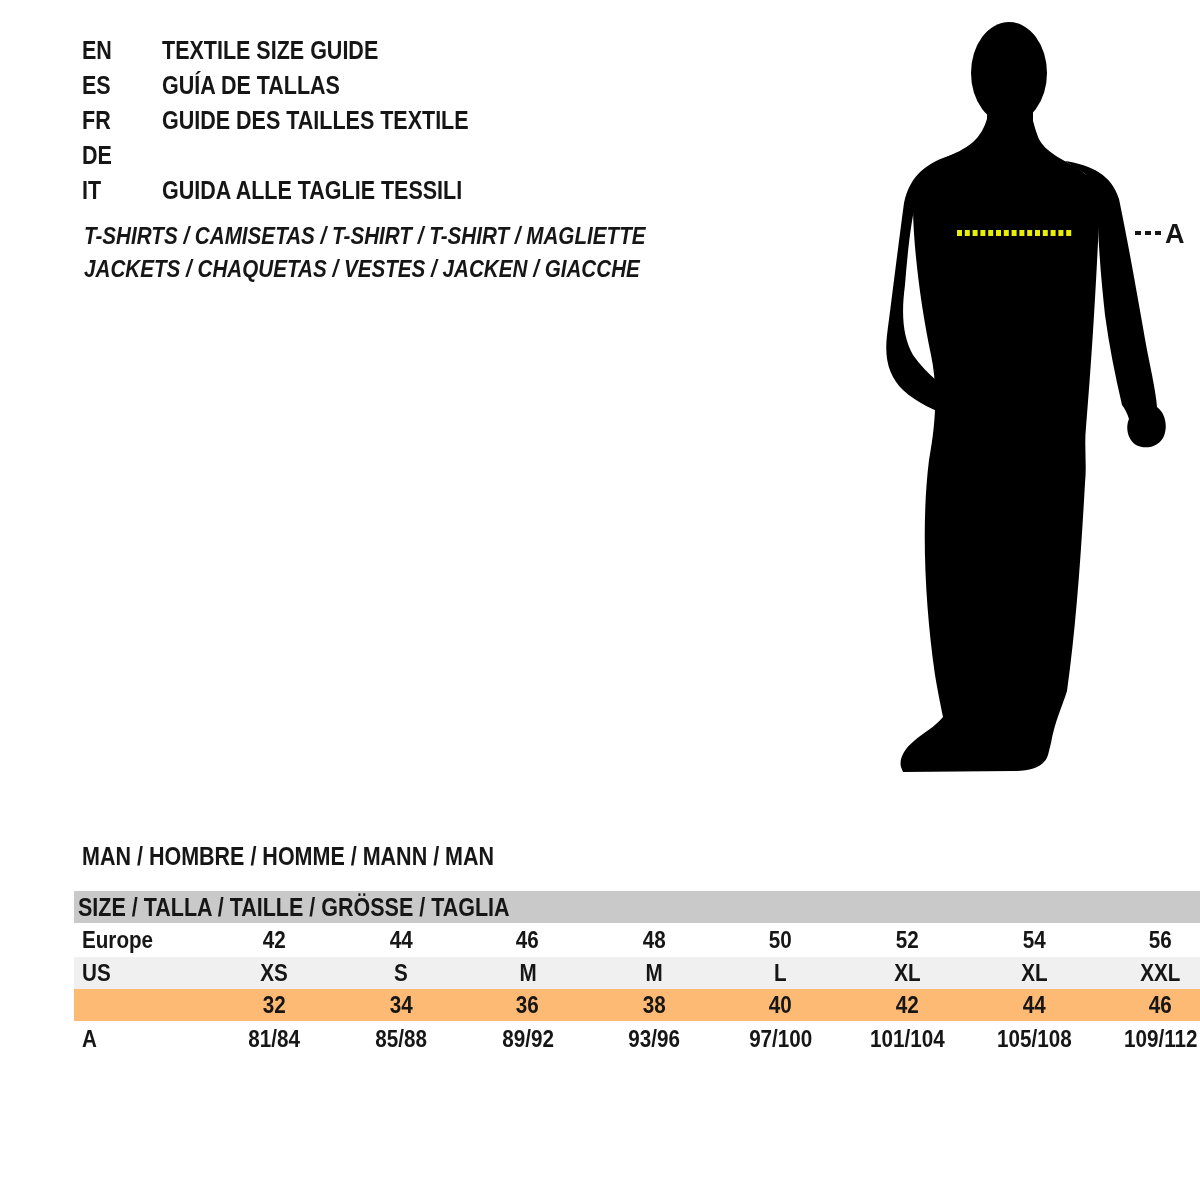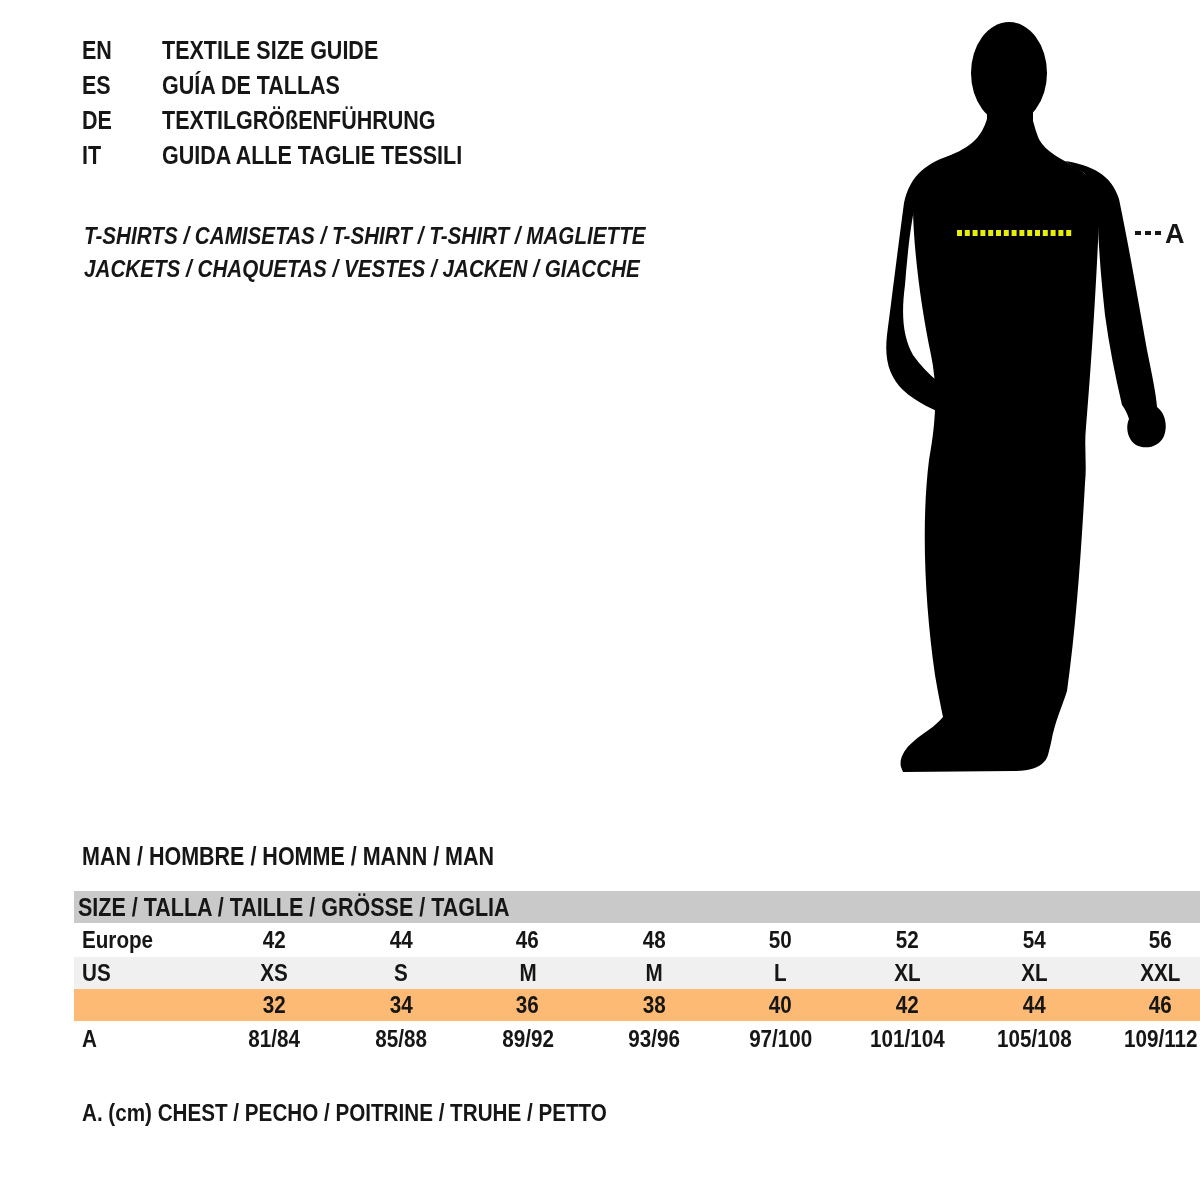--- a/index.html
+++ b/index.html
@@ -55,22 +55,25 @@
   <div class="lang-list">
     <div class="lang-row">
       <span class="code"><span class="cx">EN</span></span>
       <span class="label"><span class="cx">TEXTILE SIZE GUIDE</span></span>
     </div>
     <div class="lang-row">
       <span class="code"><span class="cx">ES</span></span>
       <span class="label"><span class="cx">GUÍA DE TALLAS</span></span>
     </div>
     <div class="lang-row">
+      <span class="code"><span class="cx">FR</span></span>
+      <span class="label"><span class="cx">GUIDE DES TAILLES TEXTILE</span></span>
+    </div>
+    <div class="lang-row">
       <span class="code"><span class="cx">DE</span></span>
-      <span class="label"><span class="cx">TEXTILGRÖßENFÜHRUNG</span></span>
     </div>
     <div class="lang-row">
       <span class="code"><span class="cx">IT</span></span>
       <span class="label"><span class="cx">GUIDA ALLE TAGLIE TESSILI</span></span>
     </div>
   </div>
 
   <div class="category">
     <div><span class="cx">T-SHIRTS / CAMISETAS / T-SHIRT / T-SHIRT / MAGLIETTE</span></div>
     <div><span class="cx">JACKETS / CHAQUETAS / VESTES / JACKEN / GIACCHE</span></div>
@@ -174,15 +177,14 @@
       <span class="tcell"><span class="cxc">85/88</span></span>
       <span class="tcell"><span class="cxc">89/92</span></span>
       <span class="tcell"><span class="cxc">93/96</span></span>
       <span class="tcell"><span class="cxc">97/100</span></span>
       <span class="tcell"><span class="cxc">101/104</span></span>
       <span class="tcell"><span class="cxc">105/108</span></span>
       <span class="tcell"><span class="cxc">109/112</span></span>
     </div>
   </div>
 
-  <div class="footnote"><span class="cx">A. (cm) CHEST / PECHO / POITRINE / TRUHE / PETTO</span></div>
 
 </div>
 
 </body></html>

